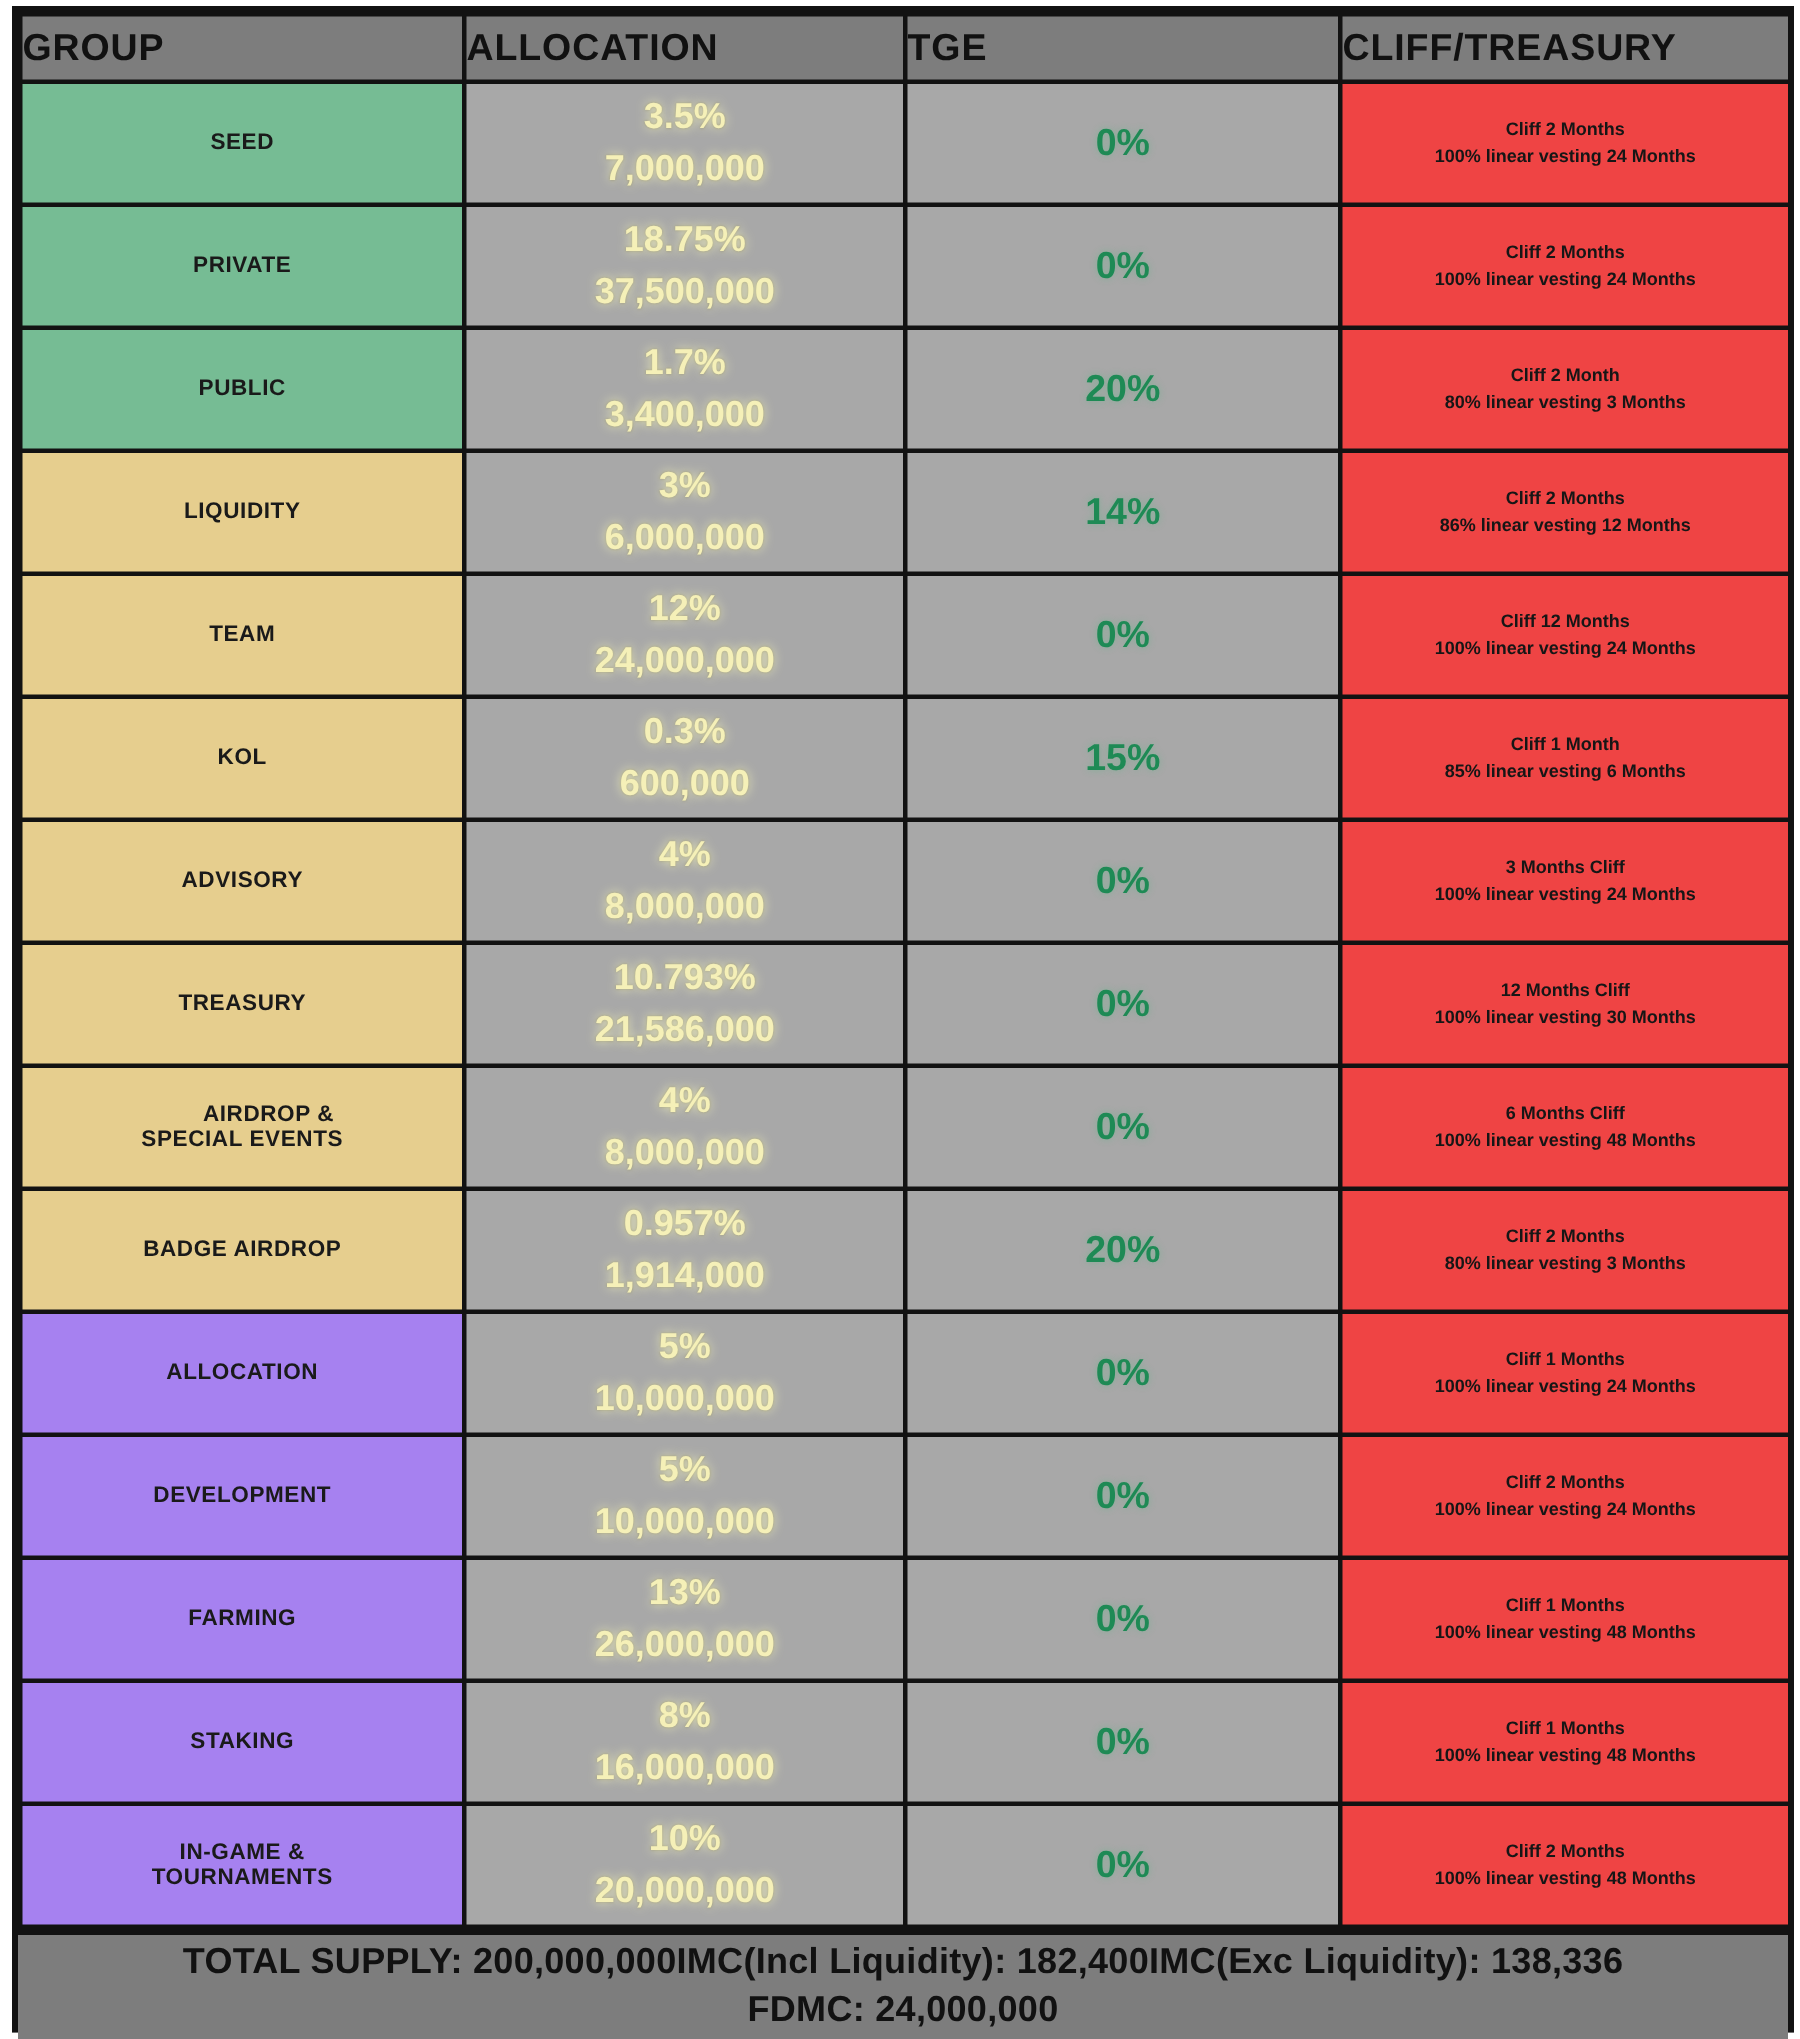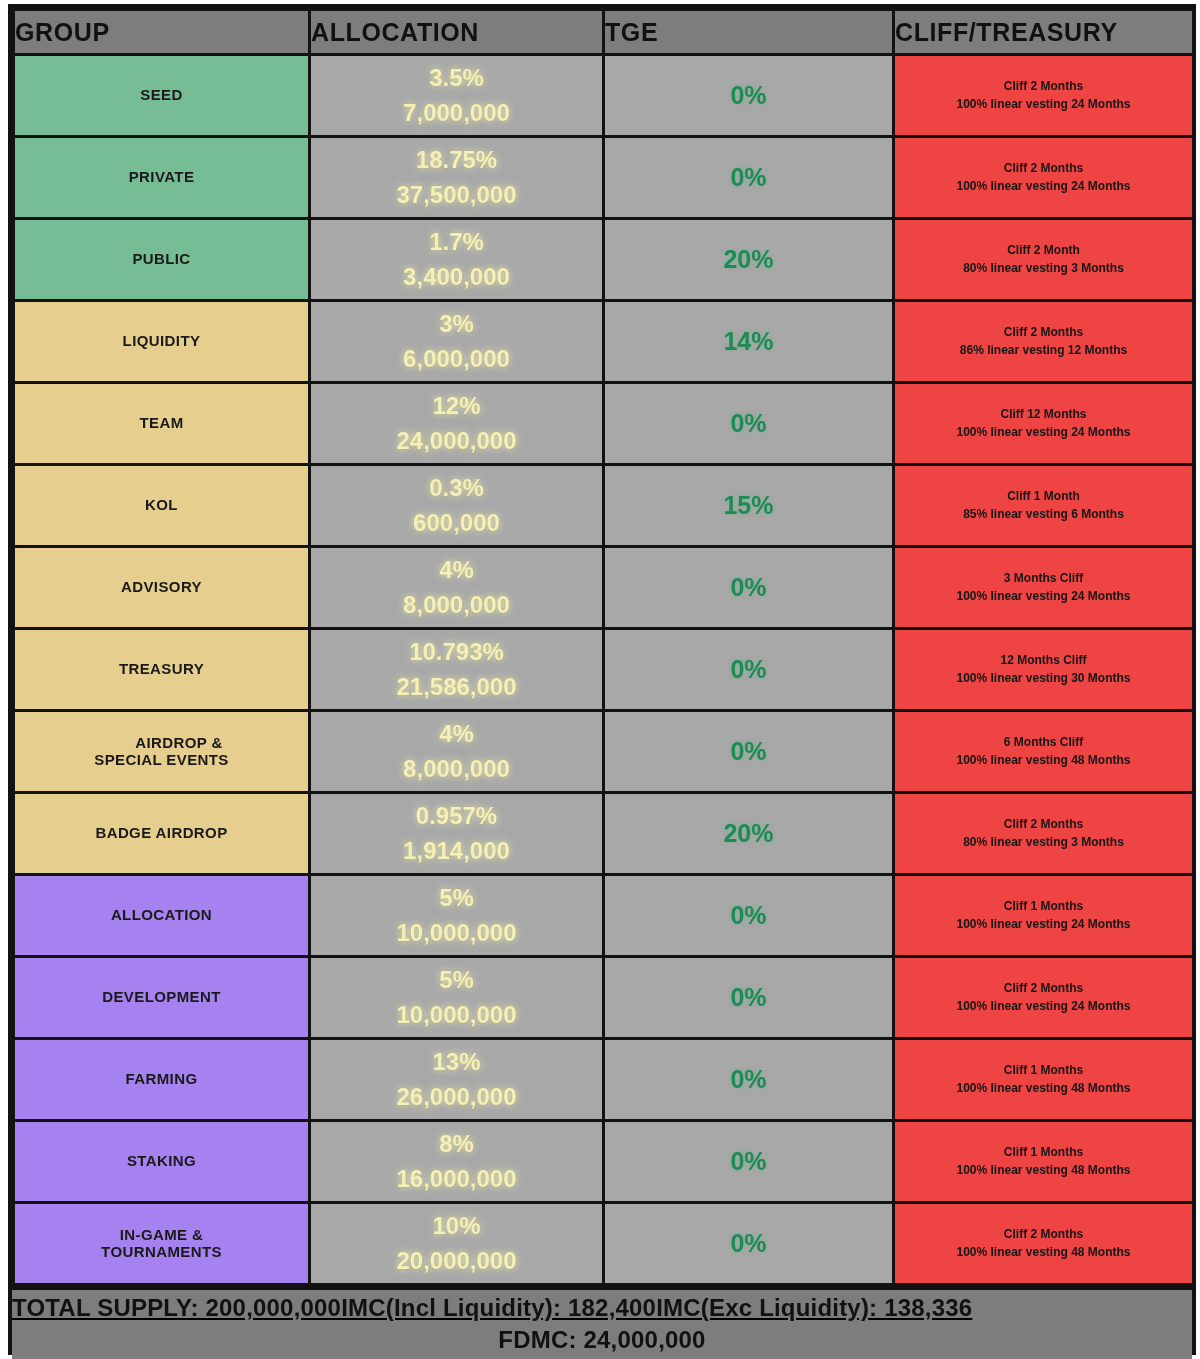--- a/index.html
+++ b/index.html
@@ -99,23 +99,22 @@
     flex: 1 1 auto;
     display: flex;
     flex-direction: column;
     justify-content: center;
     align-items: center;
     padding: 4px 0 8px 0;
   }
   #summary-row-1 {
     display: flex;
     width: 100%;
-    justify-content: flex-start;
+    justify-content: center;
     align-items: center;
-    text-decoration: underline;
   }
   #summary-row-2 {
     display: flex;
     justify-content: flex-end;
     margin-top: 4px;
   }
   .sum-item {
     color: #111111;
     font-size: 24px;
     font-weight: bold;

